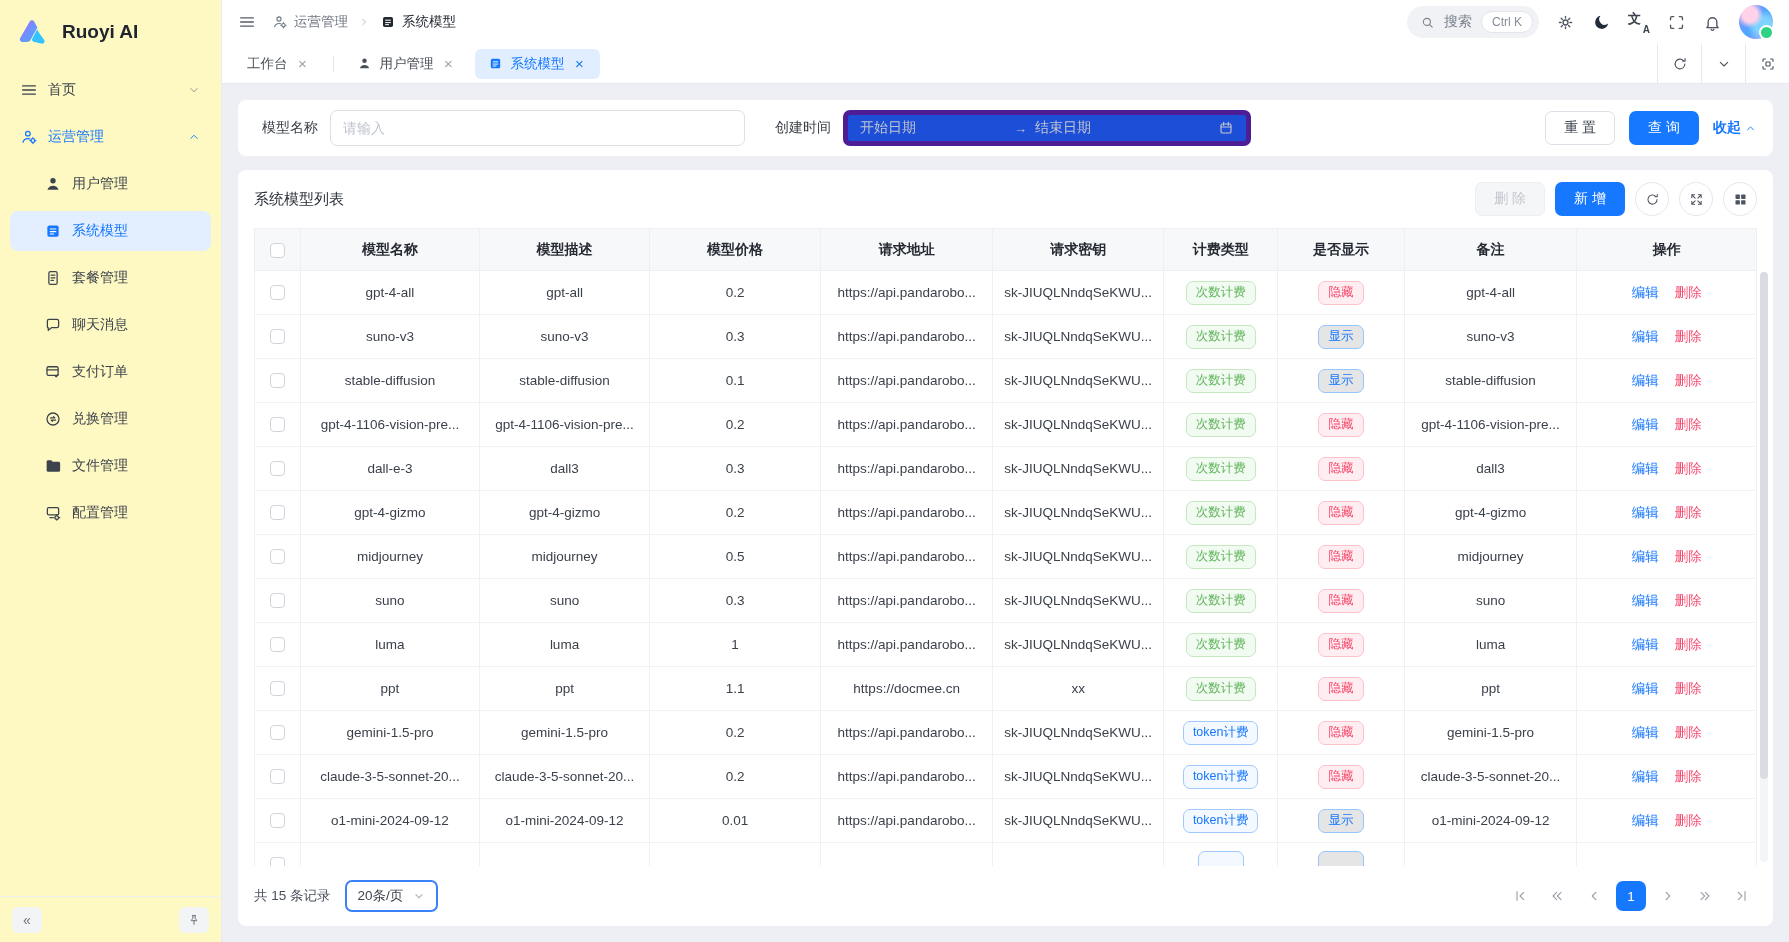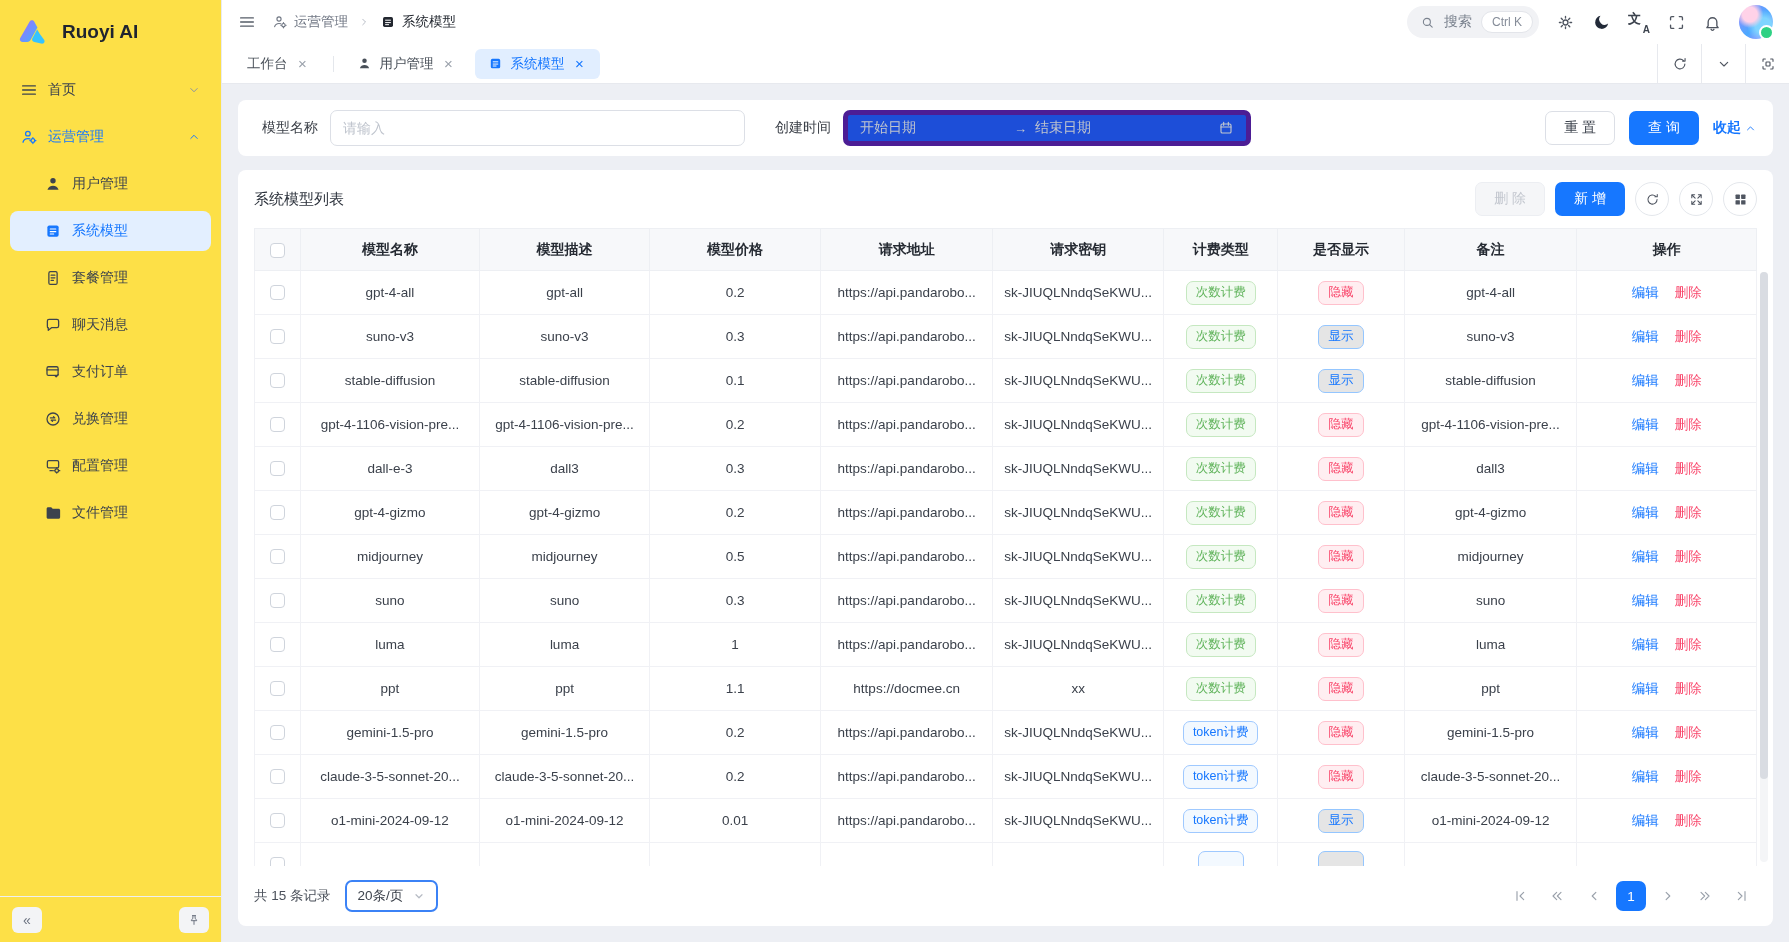--- a/index.html
+++ b/index.html
@@ -1,20 +1,20 @@
 <!DOCTYPE html>
 <html><head>
 <meta charset="utf-8">
 <style>
 *{box-sizing:border-box;margin:0;padding:0}
 html,body{width:1789px;height:942px}
 body{font-family:"Liberation Sans","DejaVu Sans",sans-serif;font-size:14px;color:#333;background:#edeff4;overflow:hidden}
 .app{display:flex;width:100%;height:100%}
 
-.sidebar{width:222px;background:#fde047;border-right:1px solid #e9ebf0;display:flex;flex-direction:column;flex:none}
+.sidebar{width:222px;background:#fef9c3;border-right:1px solid #e9ebf0;display:flex;flex-direction:column;flex:none}
 .logo{height:64px;display:flex;align-items:center;gap:10px;padding:0 16px;flex:none}
 .logo-mark{width:36px;height:36px;flex:none}
 .logo-text{font-size:19px;font-weight:bold;color:#1f2430}
 .menu{flex:1;padding:6px 10px;overflow:hidden}
 .menu-item{height:40px;display:flex;align-items:center;gap:10px;padding:0 10px;border-radius:8px;color:#3d434d;cursor:pointer;margin-bottom:7px;font-size:14px}
 .menu-item .mi{width:18px;height:18px;flex:none;display:inline-flex}
 .menu-item .lbl{flex:1;white-space:nowrap}
 .menu-item .chev{width:14px;height:14px;color:#8b929e;display:inline-flex}
 .menu-item.sub{padding-left:34px}
 .menu-item.parent-active{color:#1677ff}
@@ -206,36 +206,36 @@
           <span class="mi">
             <svg viewBox="0 0 24 24" width="100%" height="100%" fill="none" stroke="currentColor" stroke-width="1.7" stroke-linecap="round" stroke-linejoin="round">
               <circle cx="12" cy="12" r="8"></circle>
               <path d="M8.6 10.5h5.8l-1.7-1.7M15.4 13.5H9.6l1.7 1.7"></path>
             </svg>
           </span>
           <span class="lbl">兑换管理</span>
         </div>
         <div class="menu-item sub">
           <span class="mi">
+            <svg viewBox="0 0 24 24" width="100%" height="100%" fill="currentColor" stroke="none">
+              <path d="M3.5 6.2c0-1.1.9-2 2-2h4.1l2 2.2h7.9c1.1 0 2 .9 2 2v9.4c0 1.1-.9 2-2 2h-14c-1.1 0-2-.9-2-2z"></path>
+            </svg>
+          </span>
+          <span class="lbl">文件管理</span>
+        </div>
+        <div class="menu-item sub">
+          <span class="mi">
             <svg viewBox="0 0 24 24" width="100%" height="100%" fill="none" stroke="currentColor" stroke-width="1.7" stroke-linecap="round" stroke-linejoin="round">
               <rect x="4.5" y="4.8" width="15" height="9.6" rx="1.8"></rect>
               <path d="M8 18.2h3.2"></path>
               <circle cx="17" cy="18.2" r="2.4"></circle>
               <path d="M17 15v-.8M17 21.4v-.8M13.8 18.2H13M21 18.2h-.8"></path>
             </svg>
           </span>
           <span class="lbl">配置管理</span>
-        </div>
-        <div class="menu-item sub">
-          <span class="mi">
-            <svg viewBox="0 0 24 24" width="100%" height="100%" fill="currentColor" stroke="none">
-              <path d="M3.5 6.2c0-1.1.9-2 2-2h4.1l2 2.2h7.9c1.1 0 2 .9 2 2v9.4c0 1.1-.9 2-2 2h-14c-1.1 0-2-.9-2-2z"></path>
-            </svg>
-          </span>
-          <span class="lbl">文件管理</span>
         </div>
       </nav>
     <div class="side-foot">
       <span class="foot-btn">«</span>
       <span class="foot-btn">
           <svg viewBox="0 0 24 24" width="100%" height="100%" fill="none" stroke="currentColor" stroke-width="1.7" stroke-linecap="round" stroke-linejoin="round">
             <path d="M9.3 4.5h5.4M10.3 4.5l-.4 5.4-2.4 1.9v1.4h9v-1.4l-2.4-1.9-.4-5.4M12 13.2V19.5"></path>
           </svg>
         </span>
     </div>

